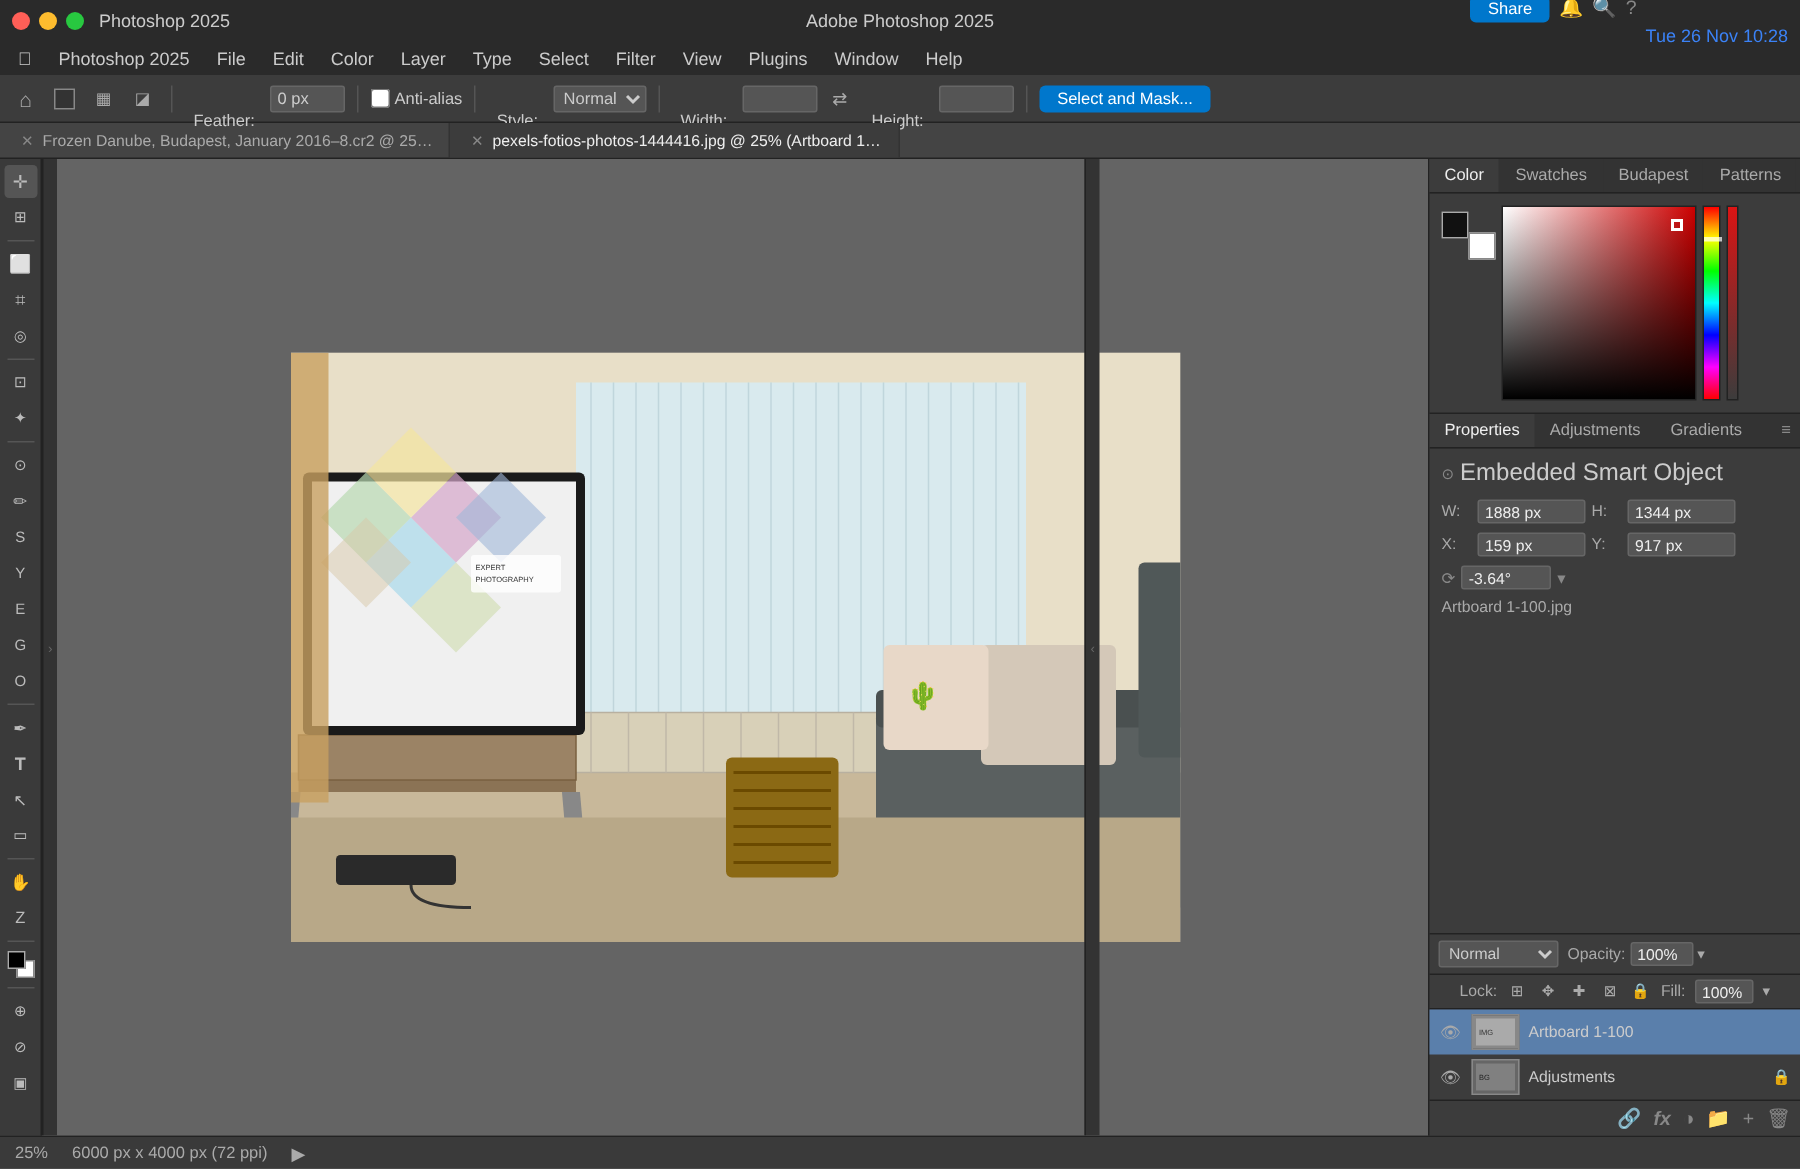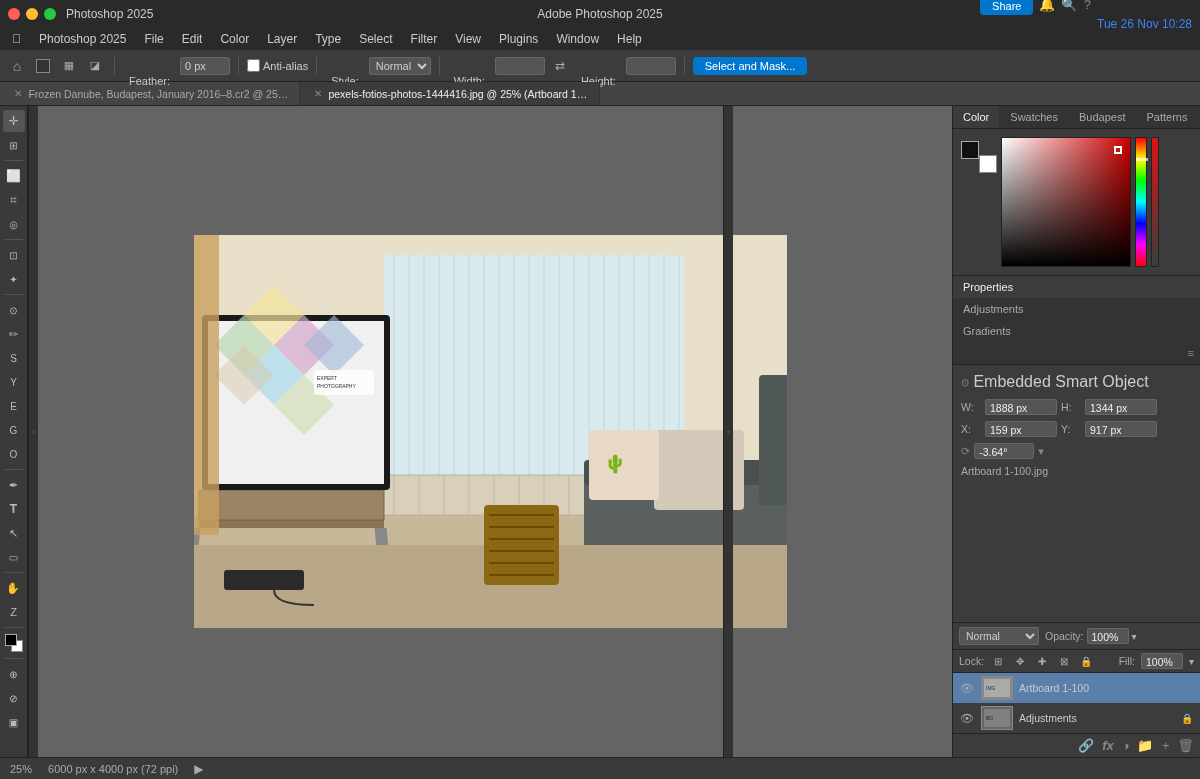--- a/index.html
+++ b/index.html
@@ -178,21 +178,21 @@
     }
 
     
     .properties-panel {
       flex: 1;
       display: flex;
       flex-direction: column;
       overflow: hidden;
     }
     .prop-tabs {
-      display: flex; background: #333; border-bottom: 1px solid #222; flex-direction: column;
+      display: flex; background: #333; border-bottom: 1px solid #222;
     }
     .prop-tab {
       padding: 5px 10px; font-size: 11px; color: #aaa; cursor: pointer;
     }
     .prop-tab.active { background: #3c3c3c; color: #eee; }
     .prop-menu-btn { margin-left: auto; padding: 5px 6px; color: #888; }
 
     .prop-content {
       padding: 8px; overflow-y: auto; flex: 1;
     }
@@ -228,21 +228,21 @@
     }
     .layers-select {
       background: #555; border: 1px solid #666; color: #ccc;
       font-size: 10.5px; height: 18px; border-radius: 2px; padding: 0 2px;
       width: 80px;
     }
     .opacity-row {
       display: flex; align-items: center; gap: 3px; font-size: 10.5px; color: #aaa;
     }
     .layers-lock-row {
-      padding: 3px 6px; display: flex; align-items: center; gap: 6px;
+      padding: 3px 20px; display: flex; align-items: center; gap: 6px;
       font-size: 10.5px; color: #aaa; border-bottom: 1px solid #222;
     }
     .lock-icon-btn {
       width: 16px; height: 16px; display: flex; align-items: center; justify-content: center;
       cursor: pointer; color: #aaa; font-size: 10px;
     }
     .layer-row {
       display: flex; align-items: center; padding: 3px 6px; gap: 6px;
       cursor: pointer;
     }

